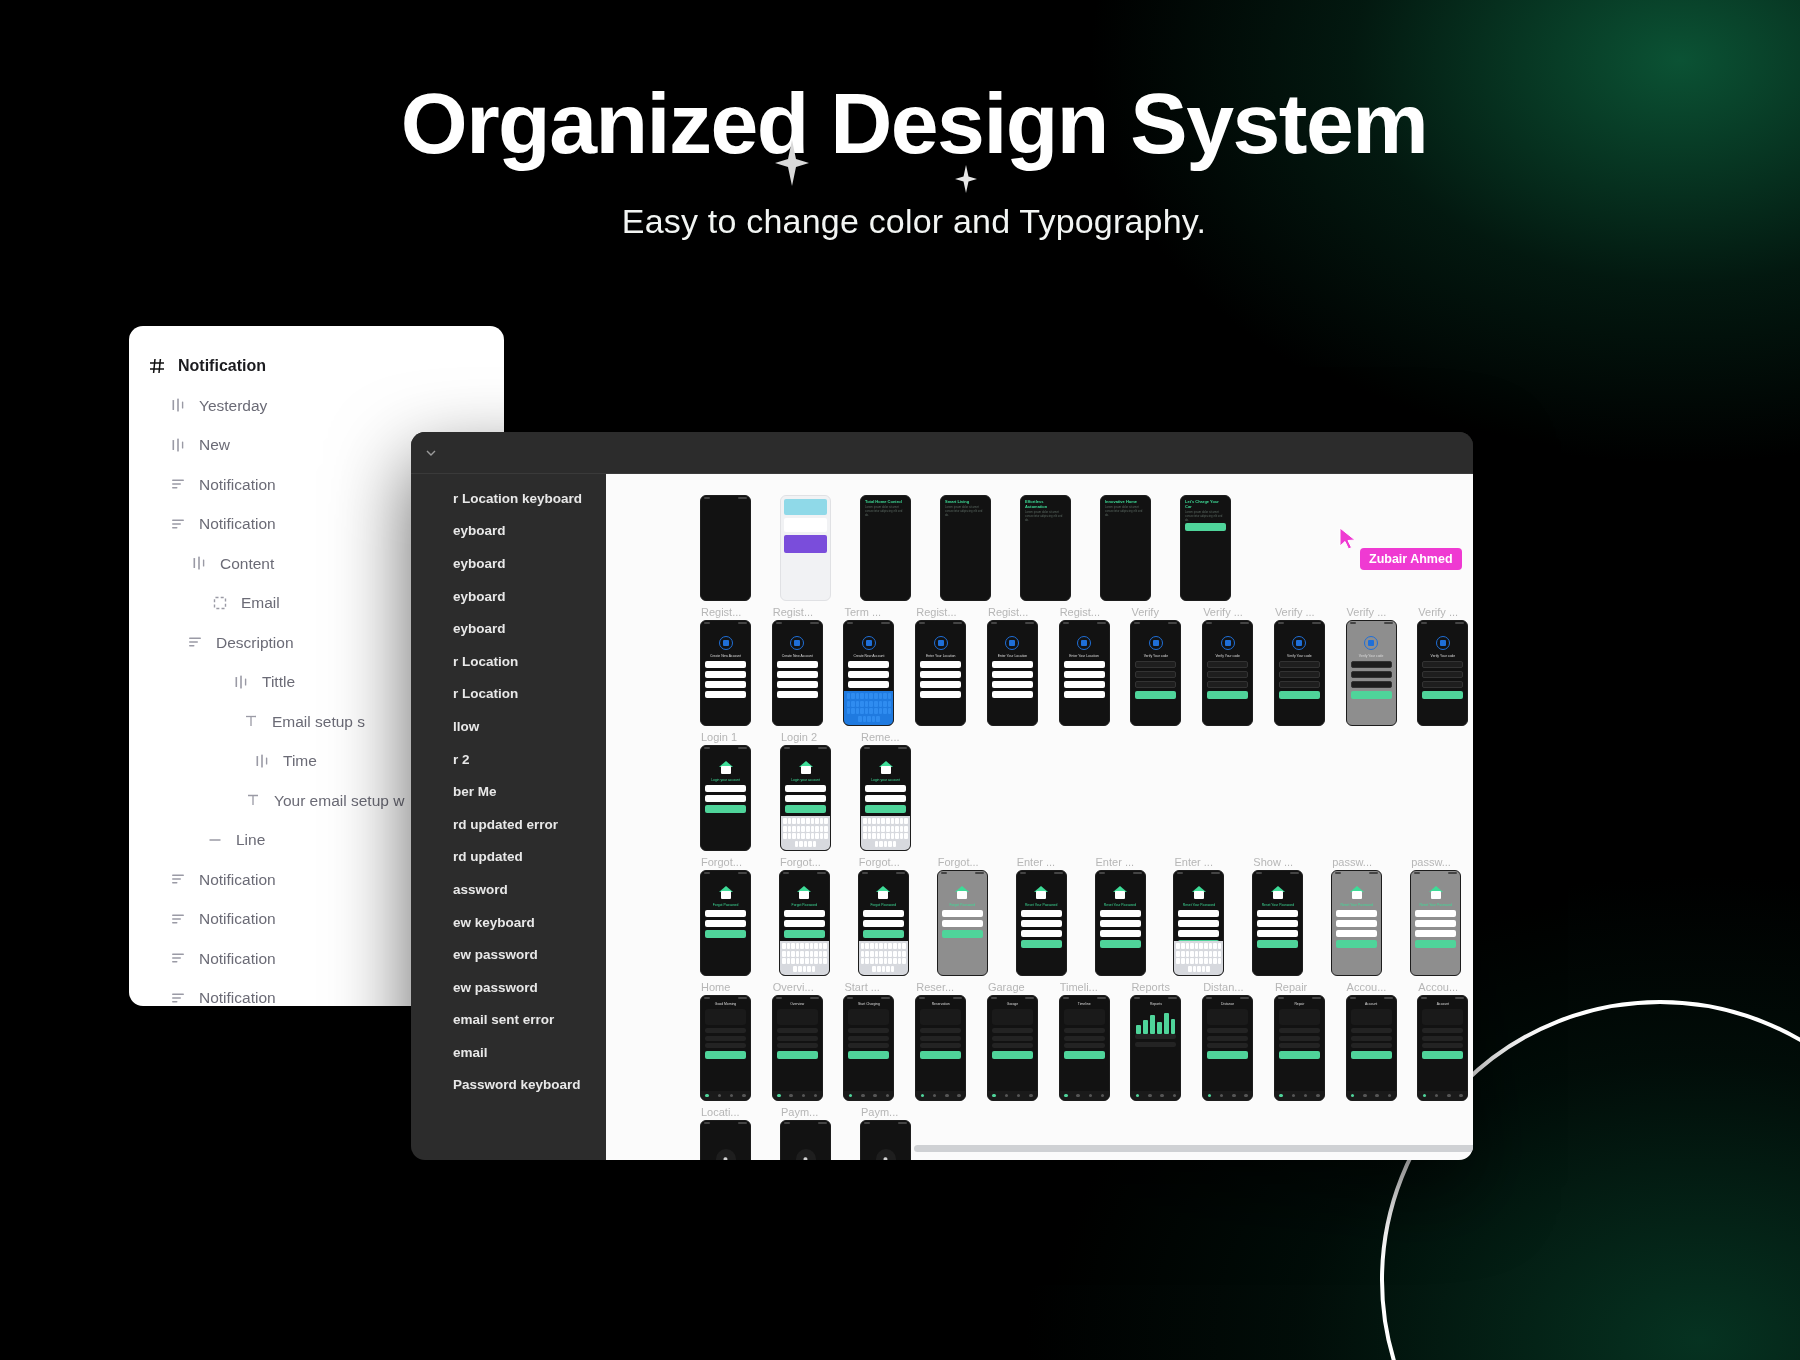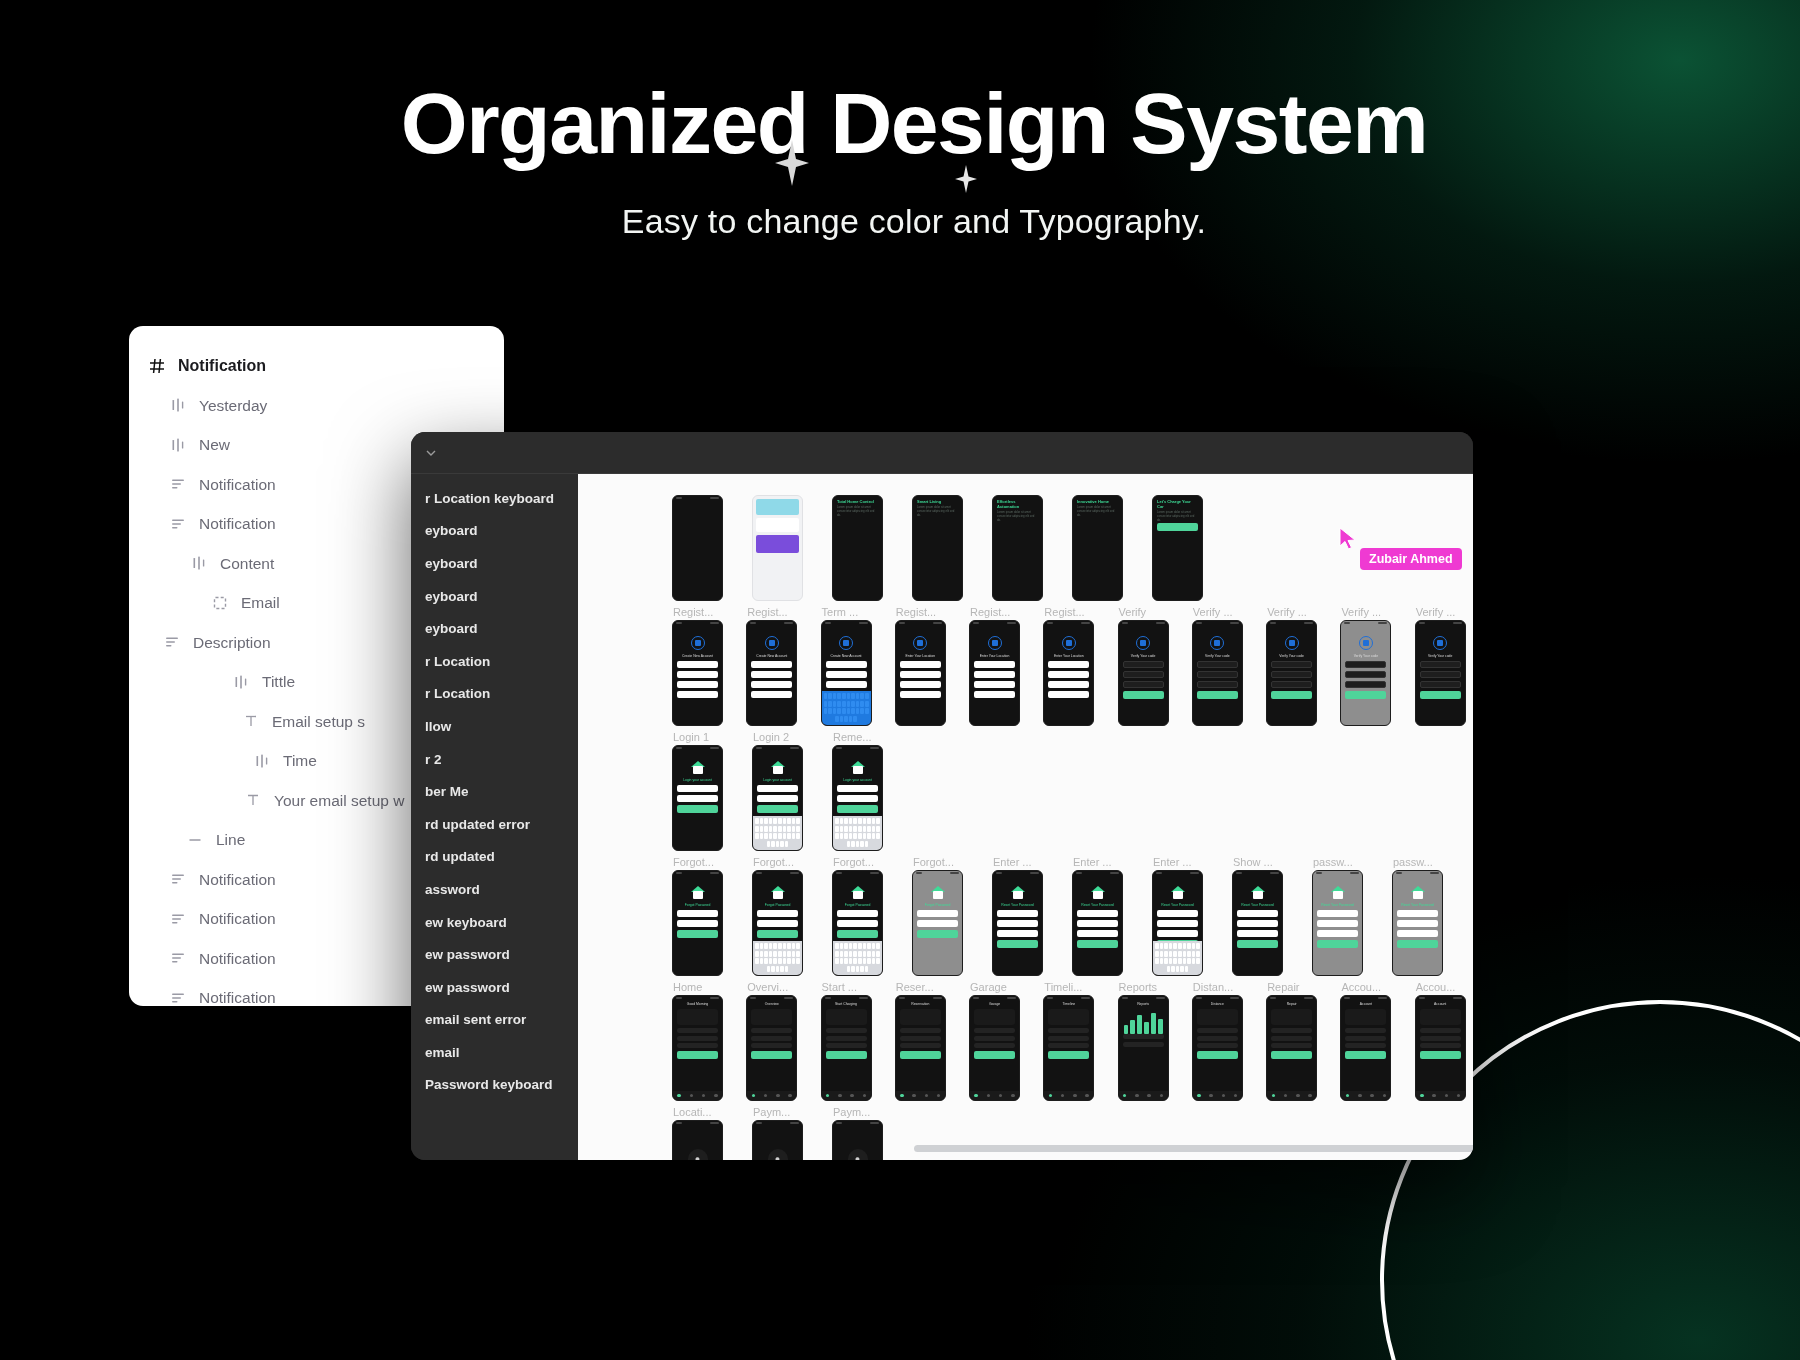--- a/index.html
+++ b/index.html
@@ -90,21 +90,21 @@
   #figma-topbar {
     height: 42px; background: #2c2c2c;
     border-bottom: 1px solid #3a3a3a;
     flex: 0 0 42px;
     position: relative;
   }
   #figma-topbar .chev {
     position: absolute; left: 14px; top: 13px;
     color: #9b9b9b;
   }
-  #figma-body { flex: 1; display: flex; min-height: 0; }
+  #figma-body { flex: 1; display: flex; min-height: 0; margin-left: 28px; }
   #figma-sidebar {
     width: 167px; flex: 0 0 167px;
     background: #2c2c2c;
     padding-top: 8px;
     overflow: hidden;
   }
   .fl-row {
     height: 32.6px;
     display: flex; align-items: center;
     padding-left: 14px;
@@ -332,21 +332,21 @@
       <div class="layer-row" style="padding-left: 81px;">
         <span class="layer-ico">
           <svg width="14" height="14" viewBox="0 0 14 14">
             <g stroke="currentColor" stroke-width="1.4" fill="none" stroke-dasharray="3 2.2">
               <rect x="1.5" y="1.5" width="11" height="11" rx="1"></rect>
             </g>
           </svg>
         </span>
         <span class="layer-lbl">Email</span>
       </div>
-      <div class="layer-row" style="padding-left: 33px;">
+      <div class="layer-row" style="padding-left: 56px;">
         <span class="layer-ico">
           <svg width="14" height="14" viewBox="0 0 14 14">
             <g fill="currentColor">
               <rect x="1" y="2.5" width="12" height="1.6" rx=".8"></rect>
               <rect x="1" y="6.2" width="9" height="1.6" rx=".8"></rect>
               <rect x="1" y="9.9" width="5.5" height="1.6" rx=".8"></rect>
             </g>
           </svg>
         </span>
         <span class="layer-lbl">Description</span>
@@ -390,21 +390,21 @@
         <span class="layer-ico">
           <svg width="14" height="14" viewBox="0 0 14 14">
             <g stroke="currentColor" stroke-width="1.3" fill="none">
               <path d="M2 2.5 L12 2.5"></path>
               <path d="M7 2.5 L7 12"></path>
             </g>
           </svg>
         </span>
         <span class="layer-lbl">Your email setup w</span>
       </div>
-      <div class="layer-row" style="padding-left: 56px;">
+      <div class="layer-row" style="padding-left: 76px;">
         <span class="layer-ico">
           <svg width="14" height="14" viewBox="0 0 14 14">
             <path d="M1.5 7 L12.5 7" stroke="currentColor" stroke-width="1.5"></path>
           </svg>
         </span>
         <span class="layer-lbl">Line</span>
       </div>
       <div class="layer-row" style="padding-left: 39px;">
         <span class="layer-ico">
           <svg width="14" height="14" viewBox="0 0 14 14">

